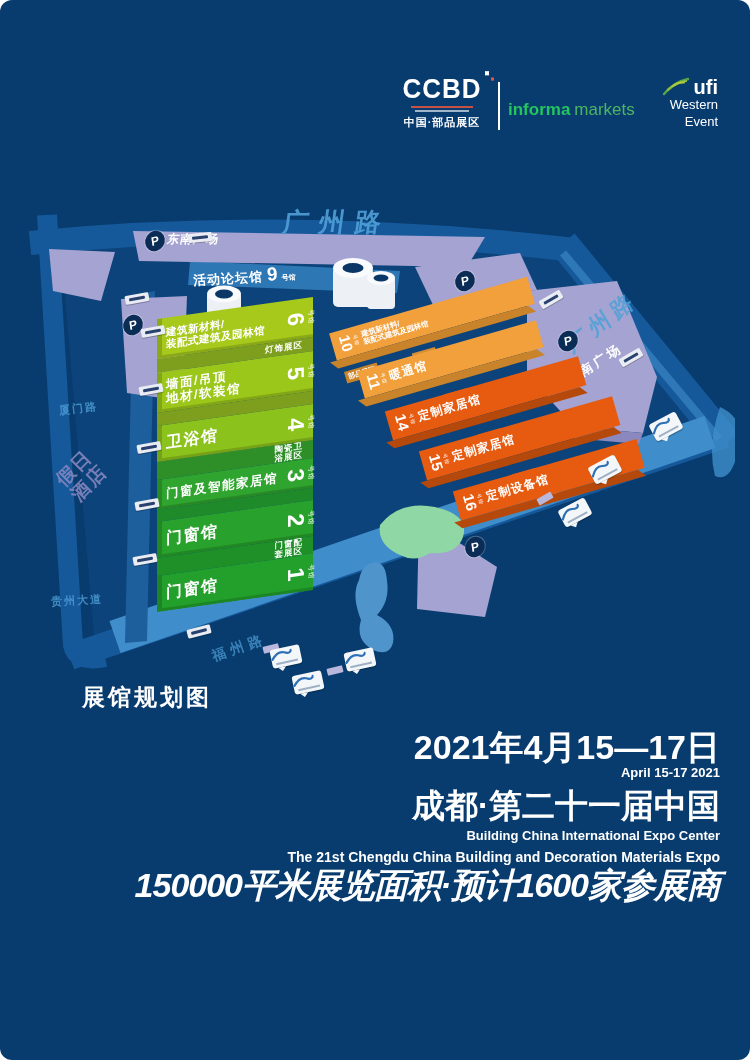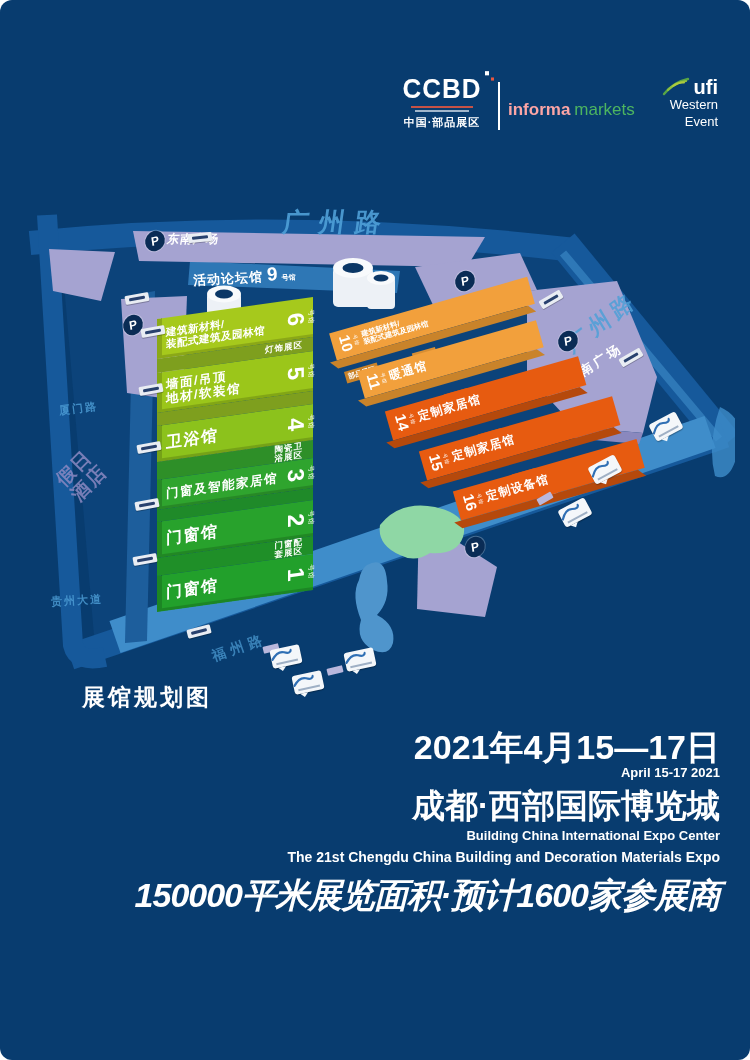--- a/index.html
+++ b/index.html
@@ -11,21 +11,21 @@
   .ccbd{left:396px;top:76px;width:92px;text-align:center;}
   .ccbd-word{font-weight:bold;font-size:26px;letter-spacing:1px;line-height:1;position:relative;display:inline-block;transform:scaleY(1.05);}
   .ccbd-word .dot{position:absolute;display:block;}
   .ccbd-word .d1{width:4px;height:4px;background:#fff;right:-7px;top:-4px;}
   .ccbd-word .d2{width:3px;height:3px;background:#E8563F;right:-12px;top:2px;}
   .ccbd-line1{width:62px;height:2px;background:#E8563F;margin:4px auto 2px;opacity:.85;}
   .ccbd-line2{width:54px;height:1.5px;background:#c8d4e2;margin:0 auto 3px;opacity:.8;}
   .ccbd-sub{font-size:11px;font-weight:bold;letter-spacing:1px;white-space:nowrap;}
   .brand-divider{left:498px;top:82px;width:2px;height:48px;background:#fff;}
   .informa{left:508px;top:100px;font-size:17px;white-space:nowrap;}
-  .informa .p1{font-weight:bold;color:#fca5a5;}
+  .informa .p1{font-weight:bold;color:#22c55e;}
   .informa .p2{color:#4DB560;margin-left:4px;}
   .ufi{left:640px;top:76px;width:78px;text-align:right;}
   .ufi-top{display:flex;align-items:flex-end;justify-content:flex-end;gap:2px;}
   .ufi-word{font-size:20px;font-weight:bold;line-height:.9;}
   .ufi-sub{font-size:13px;line-height:1.15;margin-top:2px;}
 
   
   #map{left:15px;top:195px;width:720px;height:520px;}
   #map svg{position:absolute;left:0;top:0;}
 
@@ -80,21 +80,21 @@
   .metro::after{content:"";position:absolute;left:4px;bottom:3px;width:22px;height:2px;background:#9FB0C5;}
   .metro svg{display:block;margin:2px auto 0;}
 
   .map-title{left:82px;top:682px;font-size:23px;font-weight:bold;letter-spacing:3px;}
 
   
   .fblock{right:30px;top:728px;width:645px;text-align:right;line-height:1.12;}
   .f-cn-lg{font-size:34px;font-weight:bold;letter-spacing:0;}
   .f-cn-md{font-size:33px;font-weight:bold;margin-bottom:4px;}
   .f-en{font-size:13px;font-weight:bold;margin-bottom:7px;}
-  .f-en2{font-size:14px;font-weight:bold;margin-bottom:10px;}
+  .f-en2{font-size:14px;font-weight:bold;}
   .f-stats{font-size:34px;font-weight:bold;letter-spacing:-1px;font-style:italic;}
 </style>
 </head>
 <body>
 
 <div class="poster">
 
   <div class="abs ccbd">
     <span class="ccbd-word"><span>CCBD</span><span class="dot d1"></span><span class="dot d2"></span></span>
     <div class="ccbd-line1"></div>
@@ -353,19 +353,19 @@
           <path d="M1,8 Q8,0 14,3 T21,2" fill="none" stroke="#2F6FB4" stroke-width="2.2" stroke-linecap="round"></path>
         </svg>
     </div>
   </div>
 
   <div class="abs map-title">展馆规划图</div>
 
   <div class="abs fblock">
     <div class="f-cn-lg">2021年4月15—17日</div>
     <div class="f-en">April 15-17 2021</div>
-    <div class="f-cn-md">成都·西部国际博览城</div>
+    <div class="f-cn-md">成都·第二十一届中国</div>
     <div class="f-en">Building China International Expo Center</div>
     <div class="f-en2">The 21st Chengdu China Building and Decoration Materials Expo</div>
     <div class="f-stats">150000平米展览面积·预计1600家参展商</div>
   </div>
 
 </div>
 
 </body></html>

